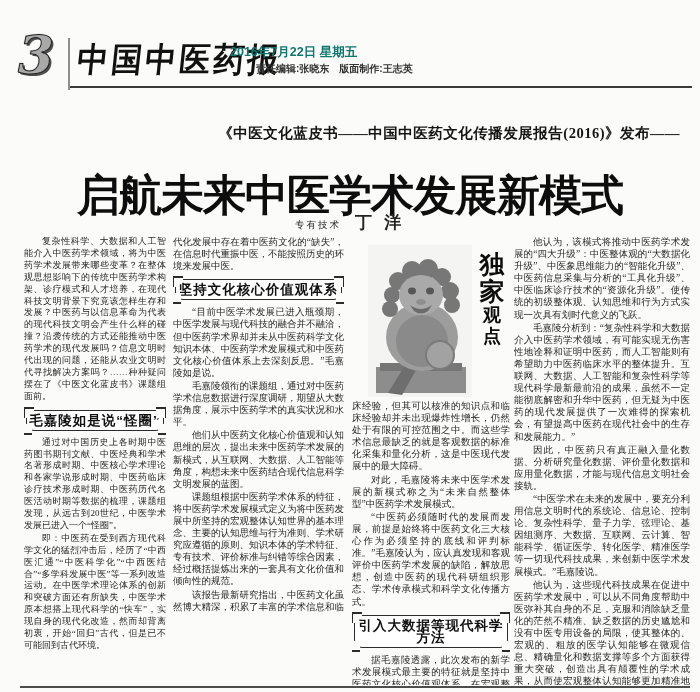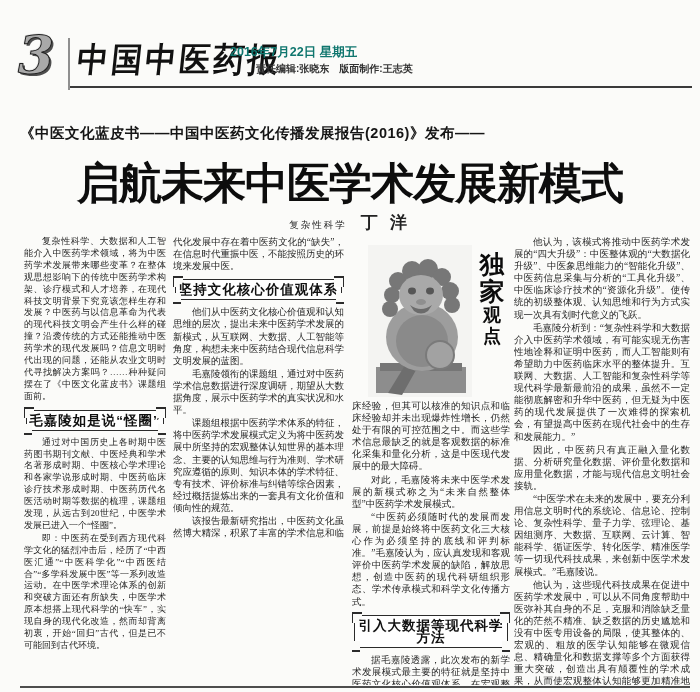--- a/index.html
+++ b/index.html
@@ -16,42 +16,42 @@
   #paperName{left:80px;top:36px;font-size:31px;line-height:44px;font-weight:900;
     font-family:"Liberation Serif",serif;letter-spacing:3px;color:#111;
     transform:skewX(-6deg) scaleY(1.08);transform-origin:left top;}
   #mastDate{left:230px;top:44px;font-family:"Liberation Sans",sans-serif;
     font-size:12.5px;font-weight:bold;color:#0f766e;}
   #mastCredits{left:230px;top:62px;font-family:"Liberation Sans",sans-serif;
     font-size:10px;font-weight:bold;color:#333;margin-left:26px;}
   #mastRule{left:70px;top:86px;width:622px;height:2px;background:#3a3a3a;}
 
   
-  #kicker{left:20px;top:124px;width:660px;text-align:left;font-size:14.5px;font-weight:bold;
-    font-family:Liberation Sans, sans-serif;color:#151515;letter-spacing:.5px;}
-  #headline{left:20px;top:156px;width:660px;text-align:center;font-size:43px;font-weight:900;
+  #kicker{left:20px;top:124px;width:660px;text-align:right;font-size:14.5px;font-weight:bold;
+    font-family:Liberation Serif, serif;color:#151515;letter-spacing:.5px;}
+  #headline{left:20px;top:168px;width:660px;text-align:center;font-size:43px;font-weight:900;
     font-family:"Liberation Sans",sans-serif;color:#0d0d0d;letter-spacing:-1px;line-height:54px;}
   #byline{left:20px;top:211px;width:660px;text-align:center;color:#222;}
   #byline .b-label{font-size:9.5px;letter-spacing:2px;}
   #byline .b-name{font-size:17px;font-weight:bold;letter-spacing:4px;margin-left:10px;}
 
   
   .col{position:absolute;top:236px;height:449px;overflow:hidden;text-align:justify;
     font-size:9.5px;line-height:12.1px;color:#1f1f1f;}
   #col1{left:24px;width:142px;font-size:9px;line-height:11.9px;}
   #col2{left:173px;width:171px;}
   #col3{left:352px;width:158px;top:400px;height:285px;}
   #col4{left:514px;width:176px;}
   .para{margin:0 0 1px 0;text-indent:2em;}
   .para.noind{text-indent:0;}
 
   .section-head{position:relative;margin:7px 2px 6px 2px;border:1.5px solid #2b2b2b;
     padding:4px 2px 3px 2px;text-align:center;font-family:"Liberation Sans",sans-serif;
     font-weight:bold;font-size:13.5px;letter-spacing:1px;color:#111;background:#fff;
-    text-indent:0;border-radius:2px;}
+    text-indent:0;border-radius:8px;}
   .section-head::before{content:"";position:absolute;left:-4px;top:-4px;width:9px;height:9px;
     border-left:2px solid #2b2b2b;border-top:2px solid #2b2b2b;background:#fbfbf9;}
   .section-head::after{content:"";position:absolute;right:-4px;top:-4px;width:9px;height:9px;
     border-right:2px solid #2b2b2b;border-top:2px solid #2b2b2b;background:#fbfbf9;}
   .section-head span{position:relative;}
   .section-head .c3{position:absolute;left:-6px;bottom:-5px;width:9px;height:9px;
     border-left:2px solid #2b2b2b;border-bottom:2px solid #2b2b2b;background:#fbfbf9;}
   .section-head .c4{position:absolute;right:-6px;bottom:-5px;width:9px;height:9px;
     border-right:2px solid #2b2b2b;border-bottom:2px solid #2b2b2b;background:#fbfbf9;}
 
@@ -71,35 +71,36 @@
 <div class="abs" id="pageNum">3</div>
 <div class="abs" id="mastDivider"></div>
 <div class="abs" id="paperName">中国中医药报</div>
 <div class="abs" id="mastDate">2016年7月22日 星期五</div>
 <div class="abs" id="mastCredits">责任编辑:张晓东　版面制作:王志英</div>
 <div class="abs" id="mastRule"></div>
 
 <div class="abs" id="kicker">《中医文化蓝皮书——中国中医药文化传播发展报告(2016)》发布——</div>
 <div class="abs" id="headline">启航未来中医学术发展新模式</div>
 <div class="abs" id="byline">
-  <span class="b-label">复杂性科学</span>
+  <span class="b-label">专有技术</span>
   <span class="b-name">丁 洋</span>
 </div>
 
 <div class="abs col" id="col1">
     <div class="para">复杂性科学、大数据和人工智能介入中医药学术领域，将为中医药学术发展带来哪些变革？在整体观思想影响下的传统中医药学术构架、诊疗模式和人才培养，在现代科技文明背景下究竟该怎样生存和发展？中医药与以信息革命为代表的现代科技文明会产生什么样的碰撞？沿袭传统的方式还能推动中医药学术的现代发展吗？信息文明时代出现的问题，还能从农业文明时代寻找解决方案吗？……种种疑问摆在了《中医文化蓝皮书》课题组面前。</div>
     <div class="section-head"><span>毛嘉陵如是说“怪圈”</span><i class="c3"></i><i class="c4"></i></div>
     <div class="para">通过对中国历史上各时期中医药图书期刊文献、中医经典和学术名著形成时期、中医核心学术理论和各家学说形成时期、中医药临床诊疗技术形成时期、中医药历代名医活动时期等数据的梳理，课题组发现，从远古到20世纪，中医学术发展已进入一个“怪圈”。</div>
     <div class="para">即：中医药在受到西方现代科学文化的猛烈冲击后，经历了“中西医汇通”“中医科学化”“中西医结合”“多学科发展中医”等一系列改造运动。在中医学术理论体系的创新和突破方面还有所缺失，中医学术原本想搭上现代科学的“快车”，实现自身的现代化改造，然而却背离初衷，开始“回归”古代，但是已不可能回到古代环境。</div>
   </div>
 <div class="abs col" id="col2">
     <div class="para noind">代化发展中存在着中医药文化的“缺失”，在信息时代重振中医，不能按照历史的环境来发展中医。</div>
     <div class="section-head"><span>坚持文化核心价值观体系</span><i class="c3"></i><i class="c4"></i></div>
+    <div class="para">“目前中医学术发展已进入瓶颈期，中医学发展与现代科技的融合并不融洽，但中医药学术界却并未从中医药科学文化知识本体、中医药学术发展模式和中医药文化核心价值体系上去深刻反思。”毛嘉陵如是说。</div>
+    <div class="para">毛嘉陵领衔的课题组，通过对中医药学术信息数据进行深度调研，期望从大数据角度，展示中医药学术的真实状况和水平。</div>
     <div class="para">他们从中医药文化核心价值观和认知思维的层次，提出未来中医药学术发展的新模式，从互联网、大数据、人工智能等角度，构想未来中医药结合现代信息科学文明发展的蓝图。</div>
-    <div class="para">毛嘉陵领衔的课题组，通过对中医药学术信息数据进行深度调研，期望从大数据角度，展示中医药学术的真实状况和水平。</div>
     <div class="para">课题组根据中医药学术体系的特征，将中医药学术发展模式定义为将中医药发展中所坚持的宏观整体认知世界的基本理念、主要的认知思维与行为准则、学术研究应遵循的原则、知识本体的学术特征、专有技术、评价标准与纠错等综合因素，经过概括提炼出来的一套具有文化价值和倾向性的规范。</div>
     <div class="para">该报告最新研究指出，中医药文化虽然博大精深，积累了丰富的学术信息和临</div>
   </div>
 <div class="abs col" id="col3">
     <div class="para noind">床经验，但其可以核准的知识点和临床经验却并未出现爆炸性增长，仍然处于有限的可控范围之中。而这些学术信息最缺乏的就是客观数据的标准化采集和量化分析，这是中医现代发展中的最大障碍。</div>
     <div class="para">对此，毛嘉陵将未来中医学术发展的新模式称之为“未来自然整体型”中医药学术发展模式。</div>
     <div class="para">“中医药必须随时代的发展而发展，前提是始终将中医药文化三大核心作为必须坚持的底线和评判标准。”毛嘉陵认为，应认真发现和客观评价中医药学术发展的缺陷，解放思想，创造中医药的现代科研组织形态、学术传承模式和科学文化传播方式。</div>
     <div class="section-head"><span>引入大数据等现代科学方法</span><i class="c3"></i><i class="c4"></i></div>
     <div class="para">据毛嘉陵透露，此次发布的新学术发展模式最主要的特征就是坚持中医药文化核心价值观体系，在宏观整体认知指导下，引入互联网、大数据、复杂性科学、人工智能等现代科学成果和科学方法，实现与现代科技文明的有效对接。</div>
   </div>

